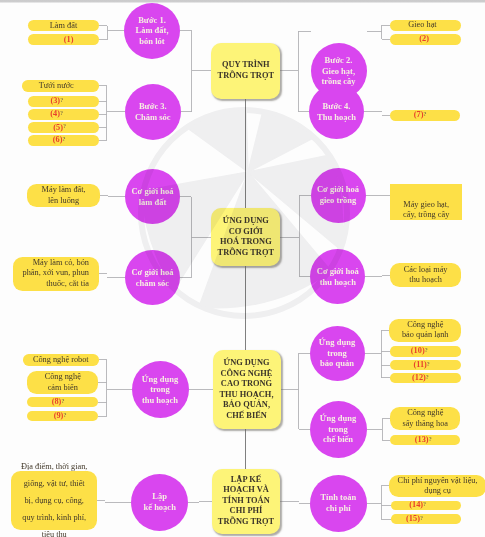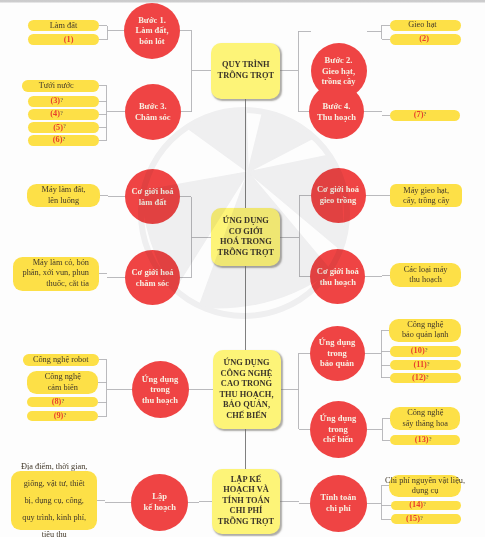--- a/index.html
+++ b/index.html
@@ -4,21 +4,21 @@
 <style>
   html,body{margin:0;padding:0;}
   body{width:485px;height:537px;background:#fdfdfd;font-family:"Liberation Serif",serif;overflow:hidden;
        -webkit-font-smoothing:antialiased;}
   #stage{position:relative;width:485px;height:537px;overflow:hidden;background:#fdfdfd;}
   .topbar{position:absolute;left:0;top:0;width:485px;height:2.6px;
           background:linear-gradient(to bottom,#cbcbcc 0%,#cdcdce 60%,#f6f6f6 100%);}
   svg.layer{position:absolute;left:0;top:0;width:485px;height:537px;}
   #wm{mix-blend-mode:multiply;}
   .node{position:absolute;box-sizing:border-box;display:flex;align-items:center;justify-content:center;text-align:center;}
-  .circ{border-radius:50%;background:#ef4444;color:#f7efe2;font-weight:bold;}
+  .circ{border-radius:50%;background:#d946ef;color:#f7efe2;font-weight:bold;}
   .pill{border-radius:999px;background:#fde047;color:#423829;}
   .pill.red{color:#e8402c;font-weight:bold;}
   .ybox{border-radius:10px;background:#fdf478;color:#3c352a;font-weight:bold;
         box-shadow:1.6px 1.8px 1.6px rgba(108,104,96,.55);}
   .tl{white-space:pre;position:relative;}
   .qmark{position:absolute;left:100%;top:-1.2px;font-size:6.4px;color:#5b5345;font-weight:normal;}
 </style>
 </head>
 <body>
 
@@ -176,21 +176,21 @@
       </div>
       <div class="node pill" style="left: 12.5px; top: 256.6px; width: 86.5px; height: 34px; font-size: 8.3px; line-height: 10.2px; border-radius: 9.5px; text-align: right;">
         <div class="tl">Máy làm cỏ, bón
 phân, xới vun, phun
 thuốc, cắt tỉa</div>
       </div>
       <div class="node circ" style="left: 310.5px; top: 167.5px; width: 55px; height: 55px; font-size: 8.5px; line-height: 10.6px;">
         <div class="tl">Cơ giới hoá
 gieo trồng</div>
       </div>
-      <div class="node pill" style="left: 390px; top: 184.3px; width: 72.4px; height: 23px; font-size: 8.3px; line-height: 10.2px; border-radius: 6px;">
+      <div class="node pill" style="left: 390px; top: 184.3px; width: 72.4px; height: 36px; font-size: 8.3px; line-height: 10.2px; border-radius: 0; align-items: flex-end;">
         <div class="tl">Máy gieo hạt,
 cấy, trồng cây</div>
       </div>
       <div class="node circ" style="left: 310.3px; top: 249px; width: 55px; height: 55px; font-size: 8.5px; line-height: 10.6px;">
         <div class="tl">Cơ giới hoá
 thu hoạch</div>
       </div>
       <div class="node pill" style="left: 390px; top: 263.3px; width: 71.2px; height: 23.7px; font-size: 8.3px; line-height: 10.2px; border-radius: 9.5px;">
         <div class="tl">Các loại máy
 thu hoạch</div>
@@ -266,21 +266,21 @@
         <div class="tl">Địa điểm, thời gian,
 giống, vật tư, thiết
 bị, dụng cụ, công,
 quy trình, kinh phí,
 tiêu thụ</div>
       </div>
       <div class="node circ" style="left: 309.8px; top: 474.5px; width: 57px; height: 57px; font-size: 8.5px; line-height: 10.6px;">
         <div class="tl">Tính toán
 chi phí</div>
       </div>
-      <div class="node pill" style="left: 389.1px; top: 474.6px; width: 72px; height: 22.6px; font-size: 8.3px; line-height: 10.2px; border-radius: 9.5px;">
+      <div class="node pill" style="left: 389.1px; top: 474.6px; width: 97px; height: 22.6px; font-size: 8.3px; line-height: 10.2px; border-radius: 9.5px;">
         <div class="tl">Chi phí nguyên vật liệu,
 dụng cụ</div>
       </div>
       <div class="node pill red" style="left: 390.8px; top: 500.7px; width: 70.4px; height: 9.8px; font-size: 8.3px; line-height: 10.2px; padding-left: 0px; padding-right: 19.6px; border-radius: 4.9px;">
         <div class="tl">(14)<span class="qmark">?</span></div>
       </div>
       <div class="node pill red" style="left: 390.8px; top: 514.4px; width: 70.4px; height: 9.5px; font-size: 8.3px; line-height: 10.2px; padding-left: 0px; padding-right: 26px; border-radius: 4.75px;">
         <div class="tl">(15)<span class="qmark">?</span></div>
       </div>
     </div>

